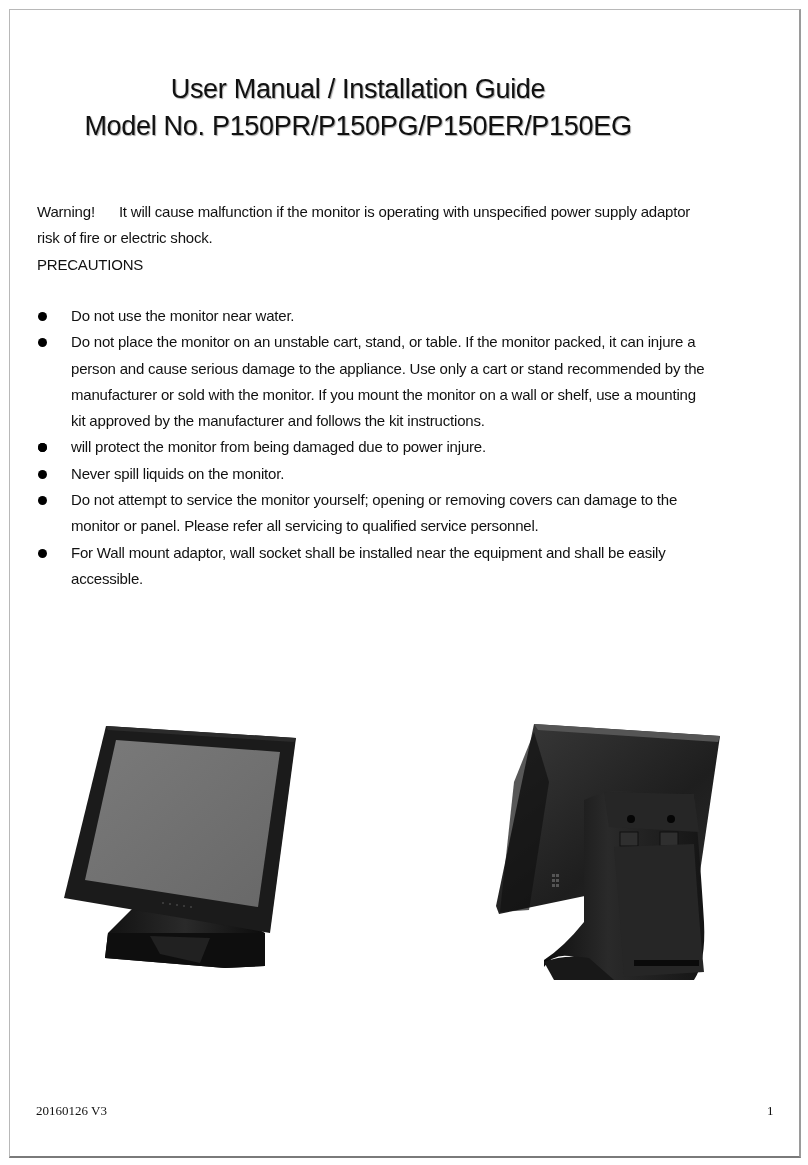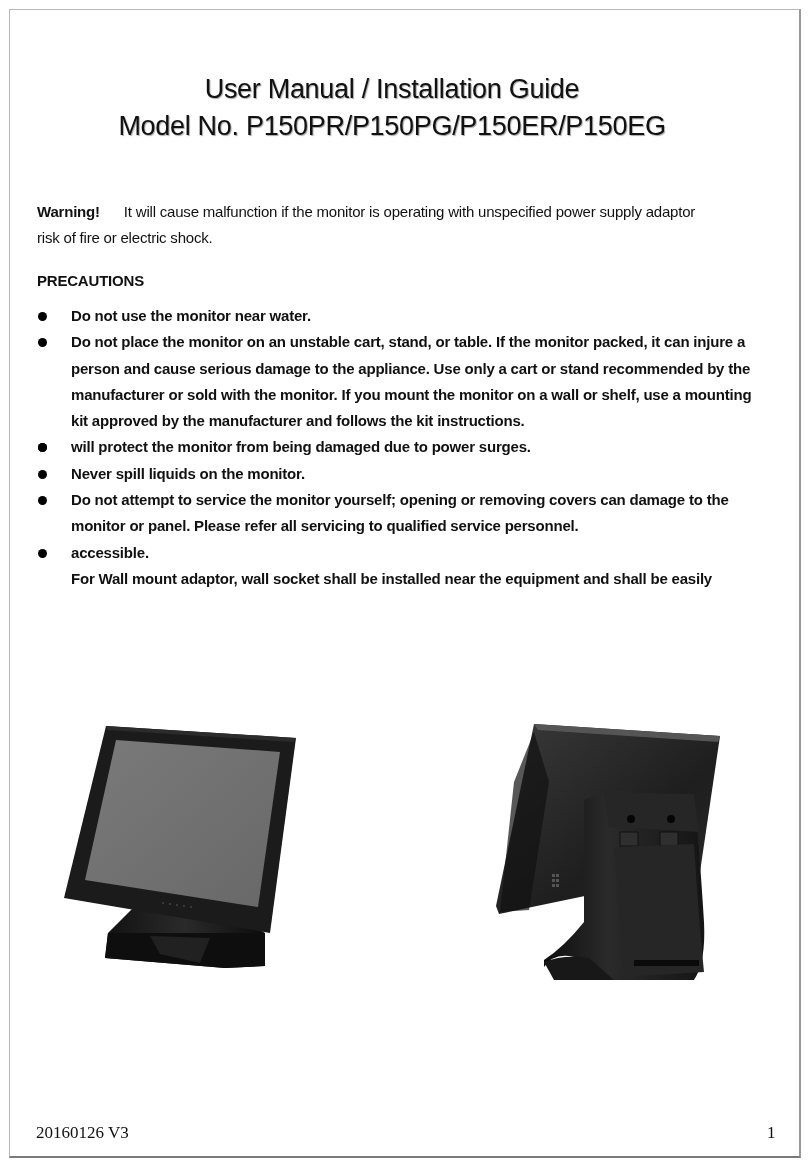--- a/index.html
+++ b/index.html
@@ -8,40 +8,39 @@
   .page {
     position: absolute; left: 9px; top: 9px; width: 789px; height: 1146px;
     border-top: 1px solid #b8b8b8; border-left: 1px solid #b8b8b8;
     border-right: 2px solid #9a9a9a; border-bottom: 2px solid #7a7a7a;
     background: #fff;
   }
   .title {
     position: absolute; left: 0; width: 716px; text-align: center;
     font-size: 27px; color: #111; letter-spacing: -0.3px;
     text-shadow: 1px 1px 1px rgba(0,0,0,0.35);
-    padding-left: 34px;
   }
   .title.l1 { top: 74px; }
   .title.l2 { top: 111px; }
   .body-text {
     position: absolute; left: 37px; width: 740px;
     font-size: 15px; line-height: 26.3px; letter-spacing: -0.2px; white-space: nowrap;
   }
   .line { display: block; height: 26.3px; }
-  .bold { font-weight: bold; margin-top: 16px; }
+  .bold { font-weight: normal; }
   .gap { display: inline-block; width: 24px; }
   .gap2 { display: inline-block; width: 18px; }
   .bullets { position: absolute; left: 37px; top: 303px; width: 745px; font-size: 15px;
-             line-height: 26.3px; letter-spacing: -0.2px; white-space: nowrap; font-weight: bold; }
+             line-height: 26.3px; letter-spacing: -0.2px; white-space: nowrap; }
   .bullet-item { position: relative; padding-left: 34px; }
   .bullet-dot { position: absolute; left: 1px; top: 9px; width: 9px; height: 9px;
                 border-radius: 50%; background: #000; }
   .img-wrap { position: absolute; }
   .footer { position: absolute; top: 1103px; font-family: "Liberation Serif", "DejaVu Serif", serif;
-            font-size: 17px; color: #111; margin-top: 20px; }
+            font-size: 13px; color: #111; }
   .footer.left { left: 36px; }
   .footer.right { left: 767px; }
 </style>
 </head>
 <body>
 
 <div class="page"></div>
 
 <div class="title l1">User Manual / Installation Guide</div>
 <div class="title l2">Model No. P150PR/P150PG/P150ER/P150EG</div>
@@ -66,35 +65,35 @@
     <span class="line">Do not place the monitor on an unstable cart, stand, or table. If the monitor packed, it can injure a</span>
     <span class="line">person and cause serious damage to the appliance. Use only a cart or stand recommended by the</span>
     <span class="line">manufacturer or sold with the monitor. If you mount the monitor on a wall or shelf, use a mounting</span>
     <span class="line">kit approved by the manufacturer and follows the kit instructions.</span>
   </div>
   <div class="bullet-item">
     <span class="bullet-dot"></span>
   </div>
   <div class="bullet-item">
     <span class="bullet-dot"></span>
-    <span class="line">will protect the monitor from being damaged due to power surges.</span>
+    <span class="line">will protect the monitor from being damaged due to power injure.</span>
   </div>
   <div class="bullet-item">
     <span class="bullet-dot"></span>
     <span class="line">Never spill liquids on the monitor.</span>
   </div>
   <div class="bullet-item">
     <span class="bullet-dot"></span>
     <span class="line">Do not attempt to service the monitor yourself; opening or removing covers can damage to the</span>
     <span class="line">monitor or panel. Please refer all servicing to qualified service personnel.</span>
   </div>
   <div class="bullet-item">
     <span class="bullet-dot"></span>
+    <span class="line">For Wall mount adaptor, wall socket shall be installed near the equipment and shall be easily</span>
     <span class="line">accessible.</span>
-    <span class="line">For Wall mount adaptor, wall socket shall be installed near the equipment and shall be easily</span>
   </div>
 </div>
 
 <div class="img-wrap" style="left:60px; top:718px; width:250px; height:250px;">
   <svg width="250" height="250" viewBox="0 0 250 250">
     <defs>
       <linearGradient id="scr" x1="0" y1="0" x2="1" y2="1">
         <stop offset="0" stop-color="#7a7a7a"></stop>
         <stop offset="1" stop-color="#686868"></stop>
       </linearGradient>

